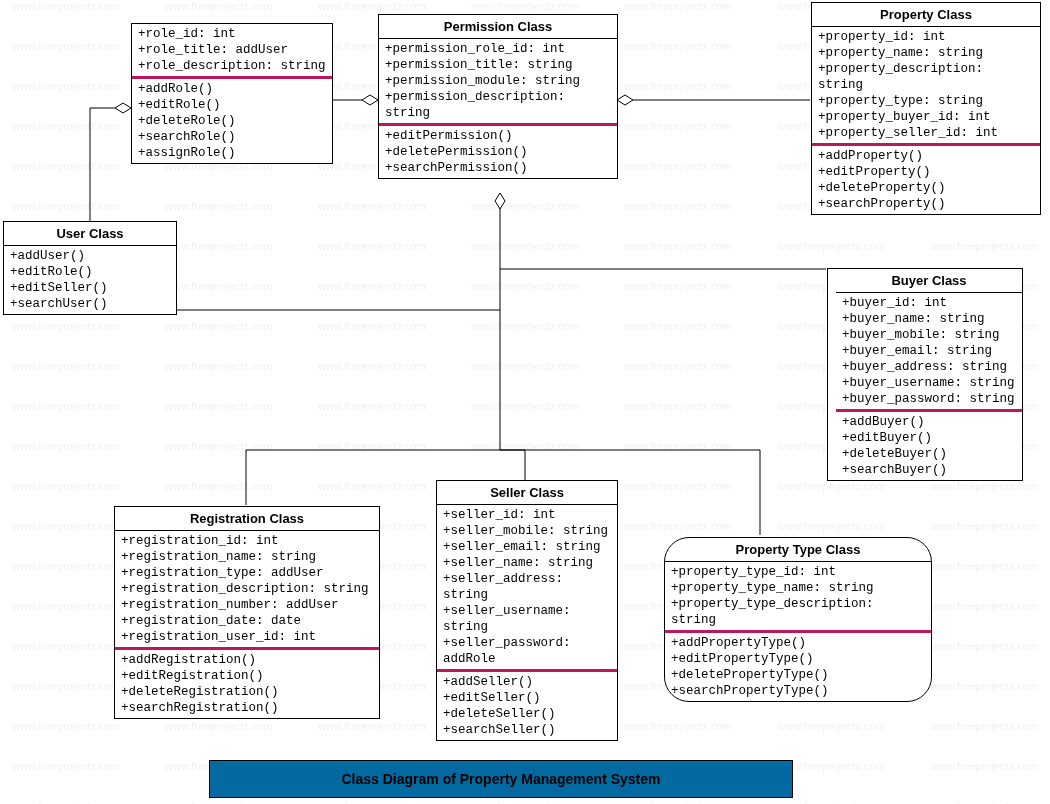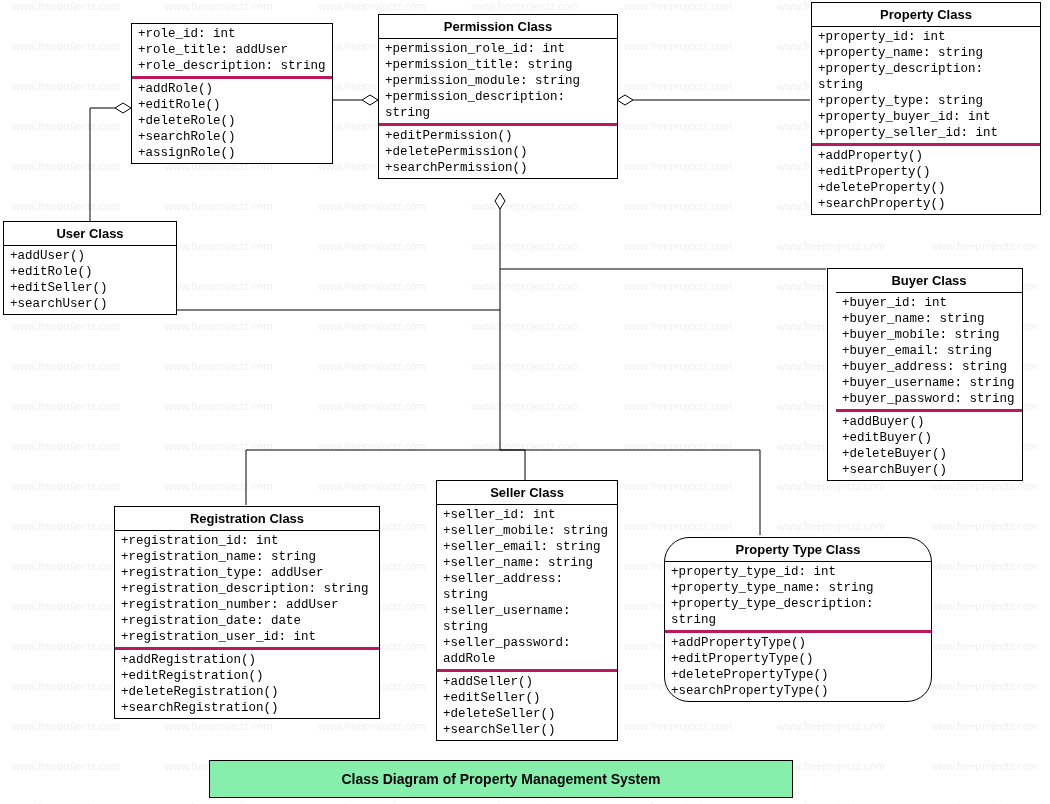--- a/index.html
+++ b/index.html
@@ -48,21 +48,21 @@
     font-family: "Courier New", monospace;
     font-size: 12.5px;
     line-height: 16px;
   }
   .class-section:last-child {
     border-bottom: none;
   }
   .caption-box {
     position: absolute;
     border: 1px solid #000;
-    background: #86efac;
+    background: #0369a1;
     font-weight: bold;
     font-size: 14px;
     text-align: center;
     padding: 10px 12px;
     z-index: 2;
   }
   svg.connectors {
     position: absolute;
     top: 0; left: 0;
     width: 1050px;

